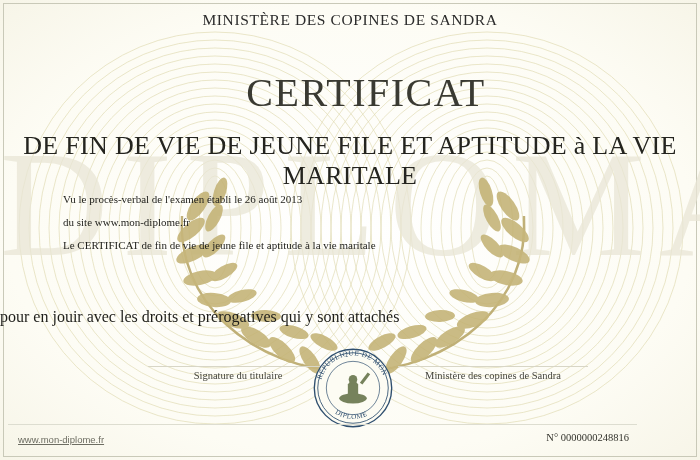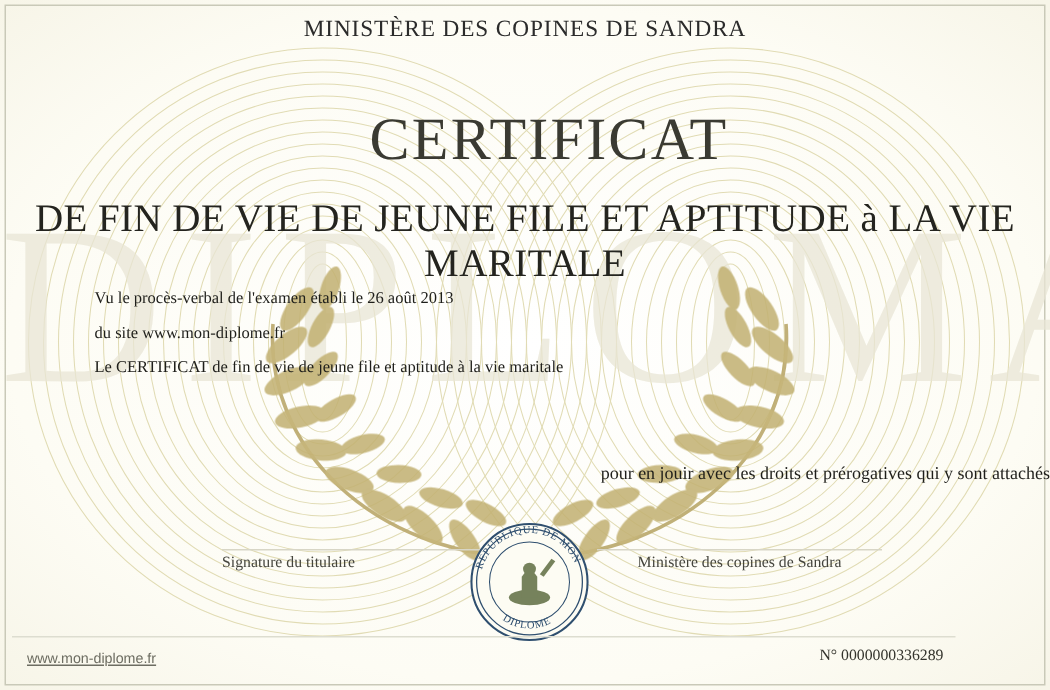--- a/index.html
+++ b/index.html
@@ -108,29 +108,30 @@
     color: #1e1e1a;
   }
   .body-text div {
     white-space: nowrap;
   }
   .enjoy {
     position: absolute;
     top: 308px;
     left: 0;
     width: 700px;
-    text-align: right;
-    font-size: 12px;
+    text-align: left;
+    font-size: 16px;
     color: #1e1e1a;
   }
   .sig-left {
     position: absolute;
     top: 370px;
     left: 148px;
     width: 180px;
+    text-align: center;
     font-size: 10.5px;
     color: #44443c;
   }
   .sig-right {
     position: absolute;
     top: 370px;
     left: 398px;
     width: 190px;
     text-align: center;
     font-size: 10.5px;
@@ -321,15 +322,15 @@
       <g fill="#6f7c54" opacity="0.95">
         <ellipse cx="50" cy="62" rx="16" ry="6"></ellipse>
         <path d="M44 62 L44 46 q6 -10 12 0 L56 62 z"></path>
         <circle cx="50" cy="40" r="5"></circle>
         <path d="M58 44 l9 -12 l3 2 l-9 12 z"></path>
       </g>
     </svg>
 
     <div class="footer-rule"></div>
     <div class="footer-left">www.mon-diplome.fr</div>
-    <div class="footer-right">N° 0000000336289</div>
+    <div class="footer-right">N° 0000000248816</div>
   </div>
 </div>
 
 </body></html>

